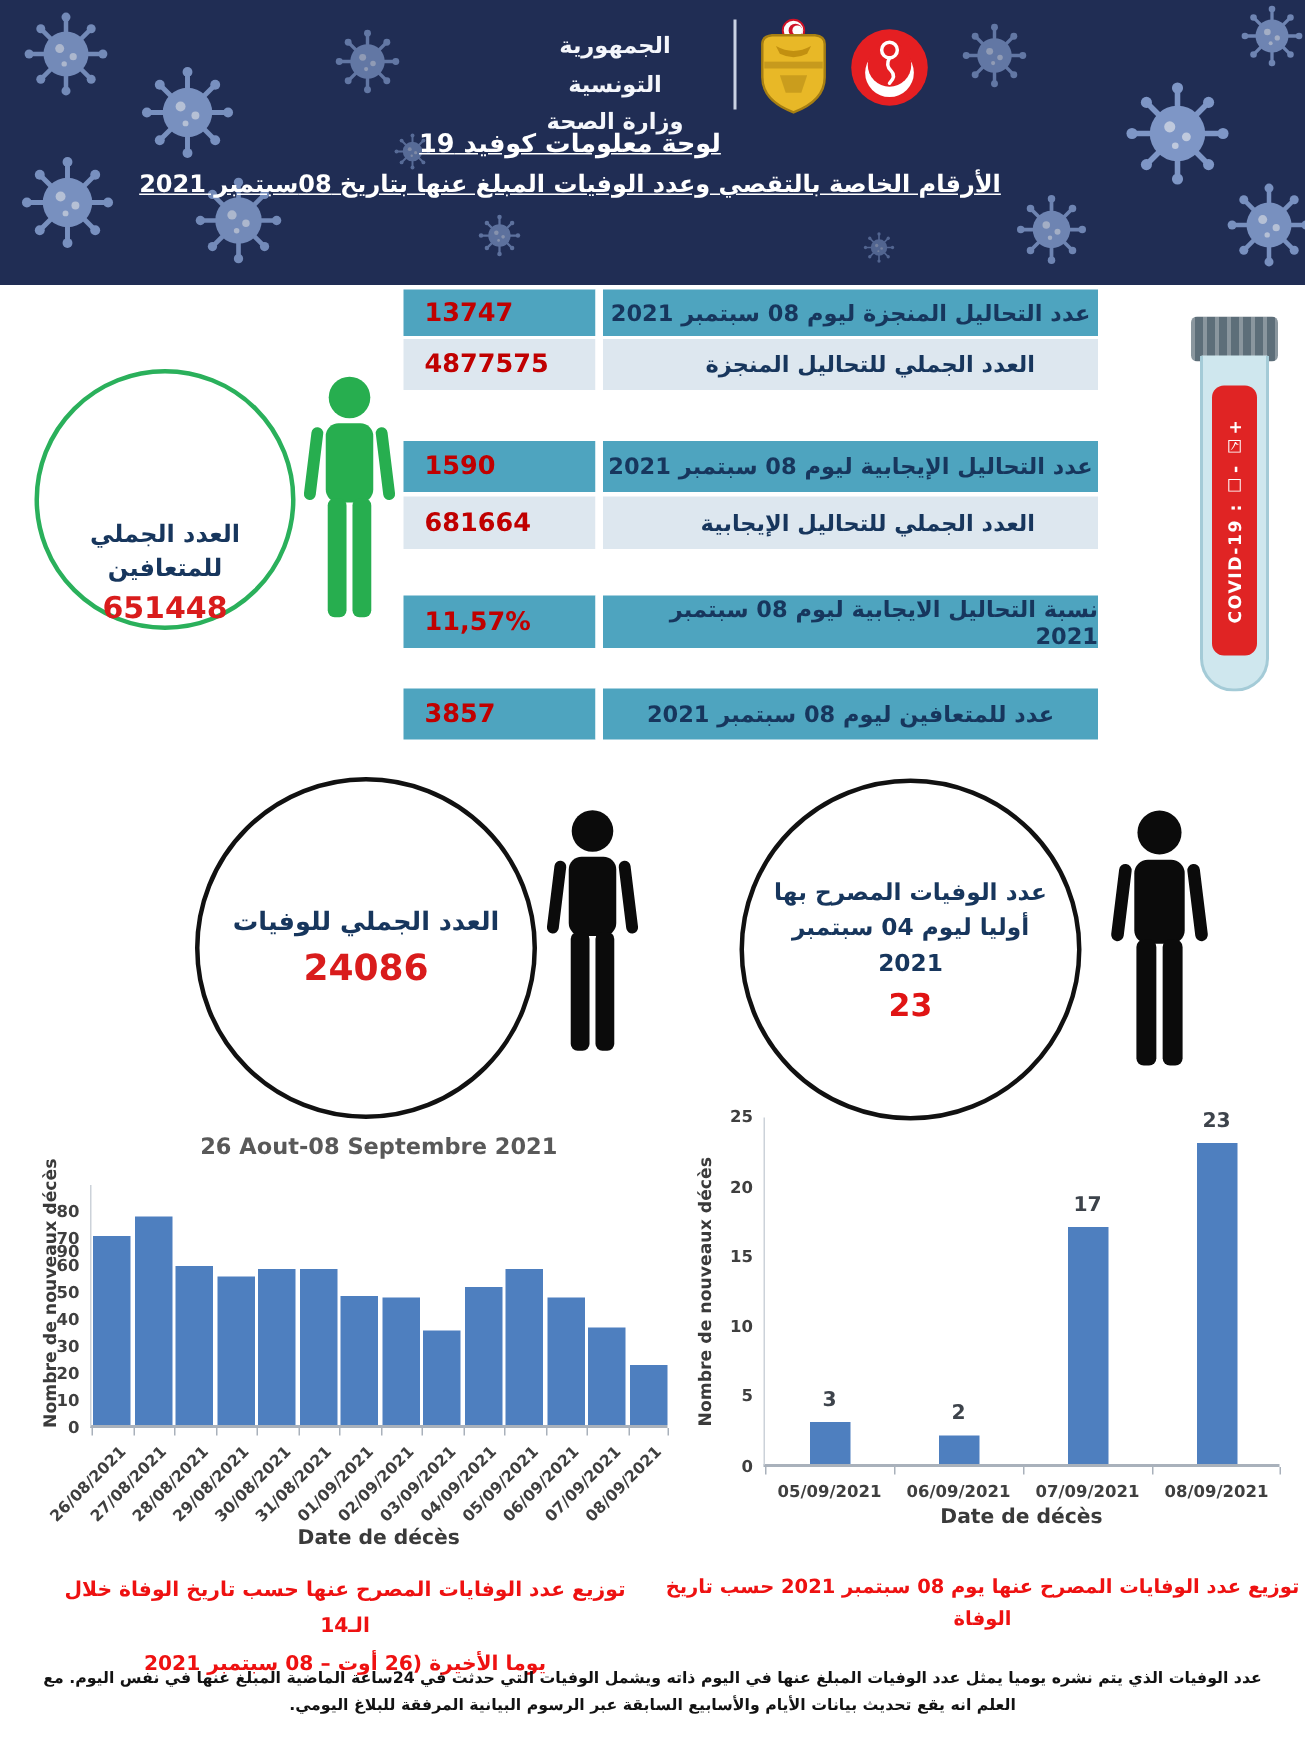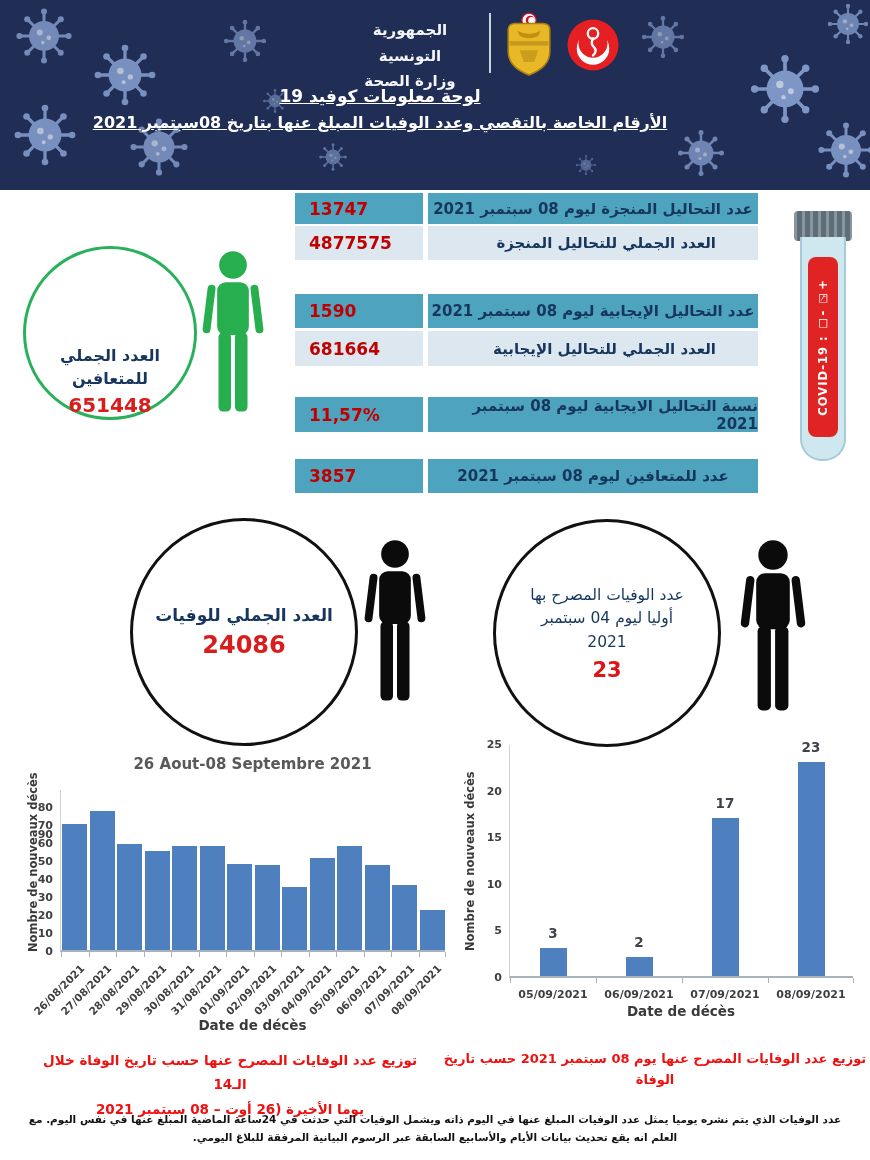--- a/index.html
+++ b/index.html
@@ -18,42 +18,42 @@
   .gov-divider { position:absolute; left:489px; top:13px; width:2px; height:60px; background:#c9d2e4; }
   .emblem { position:absolute; left:503px; top:10px; width:52px; height:70px; }
   .moh-logo { position:absolute; left:564px; top:16px; width:58px; height:58px; }
   .title-block { position:absolute; left:70px; top:86px; width:620px; text-align:center;
                  color:#ffffff; font-weight:bold;text-decoration:underline; }
   .title-block .t1 { font-size:17px; margin-bottom:7px; }
   .title-block .t2 { font-size:16px; margin-bottom:7px; }
   .title-block .t3 { font-size:16px; }
 
   
-  .stat-row { position:absolute; left:295px; width:463px; display:flex; direction:ltr; }
+  .stat-row { position:absolute; left:269px; width:463px; display:flex; direction:ltr; }
   .stat-row .val { width:128px; display:flex; align-items:center; padding-left:14px;
                    color:#c00000; font-weight:bold; font-size:17px; }
   .stat-row .sep { width:5px; background:#ffffff; }
   .stat-row .lab { flex:1; display:flex; align-items:center; justify-content:center;
                    color:#17365d; font-weight:bold; font-size:15px; direction:rtl; }
   .stat-row.teal .val, .stat-row.teal .lab { background:#4ea4bf; }
   .stat-row.pale .val, .stat-row.pale .lab { background:#dde7ef; }
   .stat-row.right-lab .lab { justify-content:flex-start; padding-right:42px; }
 
   
   .info-circle { position:absolute; border-radius:50%; background:#fff;
                  display:flex; flex-direction:column; align-items:center; justify-content:center;
                  text-align:center; direction:rtl; }
   .circle-green { left:23px; top:246px; width:174px; height:174px; border:3px solid #2ab05b;justify-content:flex-end; }
   .circle-green .cl { color:#17365d; font-weight:bold; font-size:16px; line-height:1.45; }
   .circle-green .cv { color:#d91c1c; font-weight:bold; font-size:20px; margin-top:3px; }
   .circle-black1 { left:130px; top:518px; width:228px; height:228px; border:3px solid #111; }
   .circle-black1 .cl { color:#17365d; font-weight:bold; font-size:17px; }
   .circle-black1 .cv { color:#d91c1c; font-weight:bold; font-size:24px; margin-top:6px; }
   .circle-black2 { left:493px; top:519px; width:228px; height:228px; border:3px solid #111; }
-  .circle-black2 .cl { color:#17365d; font-weight:normal; font-size:15.5px; line-height:1.5; }
+  .circle-black2 .cl { color:#17365d; font-weight:bold; font-size:15.5px; line-height:1.5; }
   .circle-black2 .cv { color:#e01414; font-weight:bold; font-size:21px; margin-top:4px; }
   .person { position:absolute; }
   .person-green { left:200px; top:246px; width:66px; height:170px; color:#27ae4f; }
   .person-black1 { left:362px; top:528px; width:66px; height:184px; color:#0b0b0b; }
   .person-black2 { left:738px; top:532px; width:70px; height:186px; color:#0b0b0b; }
 
   
   .tube { position:absolute; left:786px; top:205px; width:74px; height:262px; }
   .tube .cap { position:absolute; left:8px; top:6px; width:58px; height:30px; border-radius:4px;
                background:#5d6e79;

